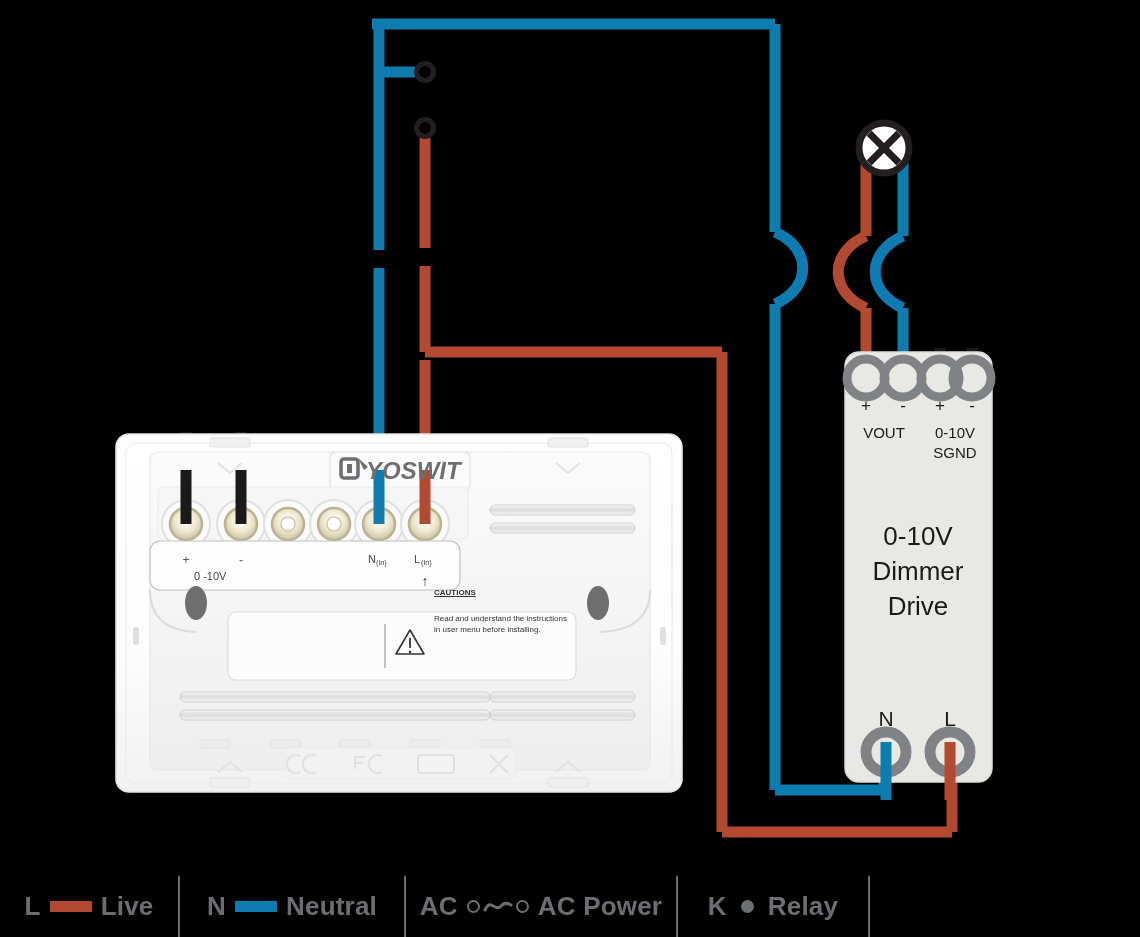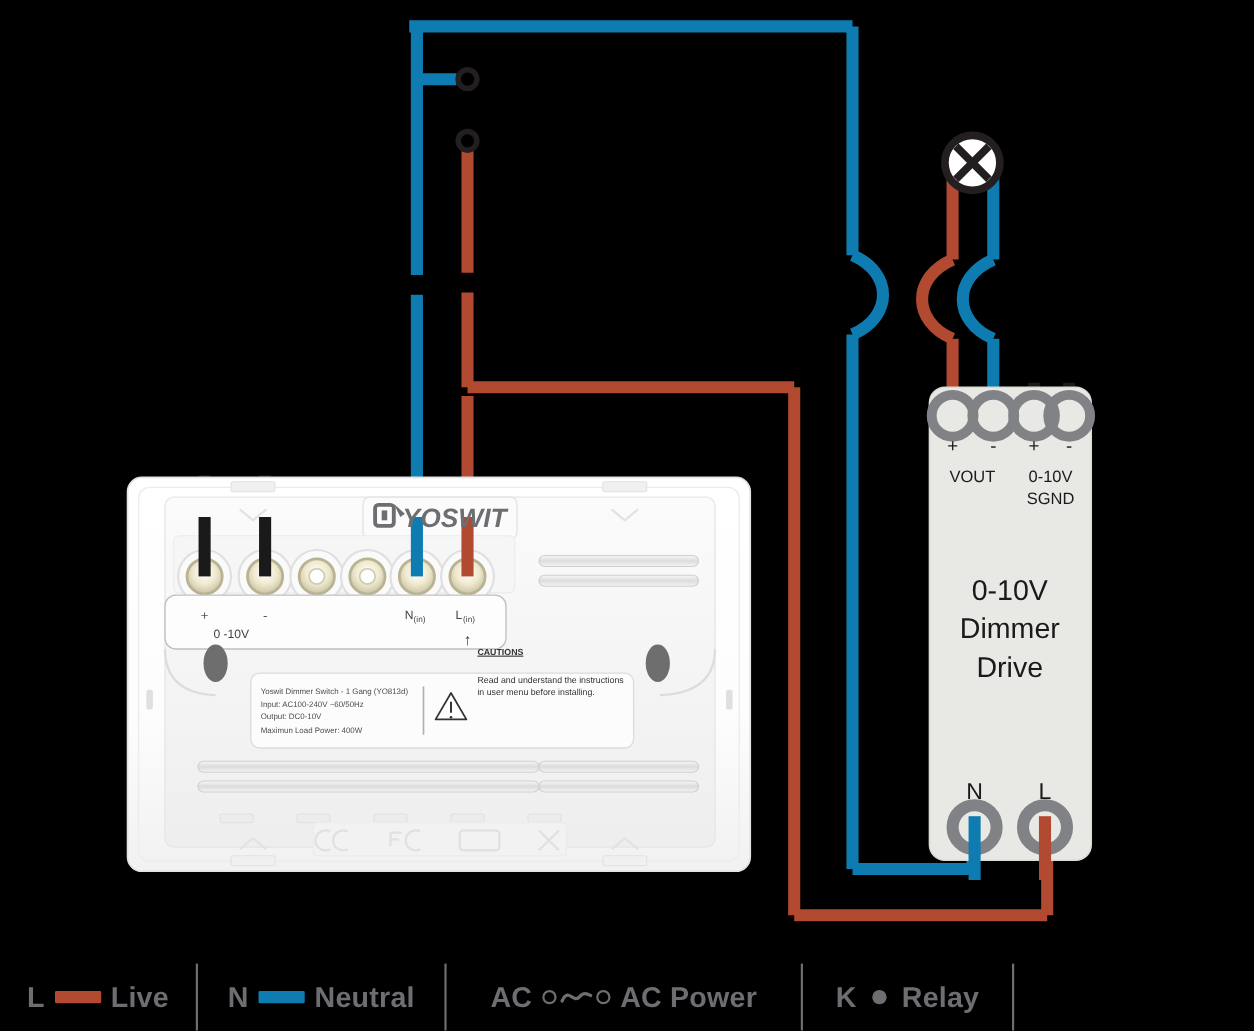--- a/index.html
+++ b/index.html
@@ -269,26 +269,20 @@
     <text x="955" y="458" text-anchor="middle" font-size="15" fill="#1a1a1a">SGND</text>
 
     <text x="918" y="545" text-anchor="middle" font-size="26" fill="#1a1a1a">0-10V</text>
     <text x="918" y="580" text-anchor="middle" font-size="26" fill="#1a1a1a">Dimmer</text>
     <text x="918" y="615" text-anchor="middle" font-size="26" fill="#1a1a1a">Drive</text>
 
     <text x="886" y="726" text-anchor="middle" font-size="21" fill="#1a1a1a">N</text>
     <text x="950" y="726" text-anchor="middle" font-size="21" fill="#1a1a1a">L</text>
   </svg>
 
-  <div style="position:absolute;left:237px;top:623px;width:145px;">
-    <div class="spec-txt">Yoswit Dimmer Switch - 1 Gang (YO813d)</div>
-    <div class="spec-txt">Input: AC100-240V ~60/50Hz</div>
-    <div class="spec-txt">Output: DC0-10V</div>
-    <div class="spec-txt">Maximun Load Power: 400W</div>
-  </div>
 
   <div style="position:absolute;left:434px;top:588px;width:140px;">
     <div class="caut-h">CAUTIONS</div>
     <div class="caut-b" style="margin-top:16px">Read and understand the instructions</div>
     <div class="caut-b">in user menu before installing.</div>
   </div>
 
   <div class="legend">
 
     <div class="lg-cell" style="width:178px">
@@ -298,21 +292,21 @@
     </div>
     <div class="lg-sep"></div>
 
     <div class="lg-cell" style="width:224px">
       <span class="lg-key">N</span>
       <span class="swatch" style="background:#0e7cb0"></span>
       <span>Neutral</span>
     </div>
     <div class="lg-sep"></div>
 
-    <div class="lg-cell" style="width:322px">
+    <div class="lg-cell" style="width:270px">
       <span class="lg-key">AC</span>
       <span class="ac-sym">
         <span class="ac-o"></span>
         <svg width="30" height="16" viewBox="0 0 30 16">
           <path d="M2,11 C8,-2 12,14 18,7 C22,2 26,5 28,6" fill="none" stroke="#6d6e71" stroke-width="3" stroke-linecap="round"></path>
         </svg>
         <span class="ac-o"></span>
       </span>
       <span>AC Power</span>
     </div>

